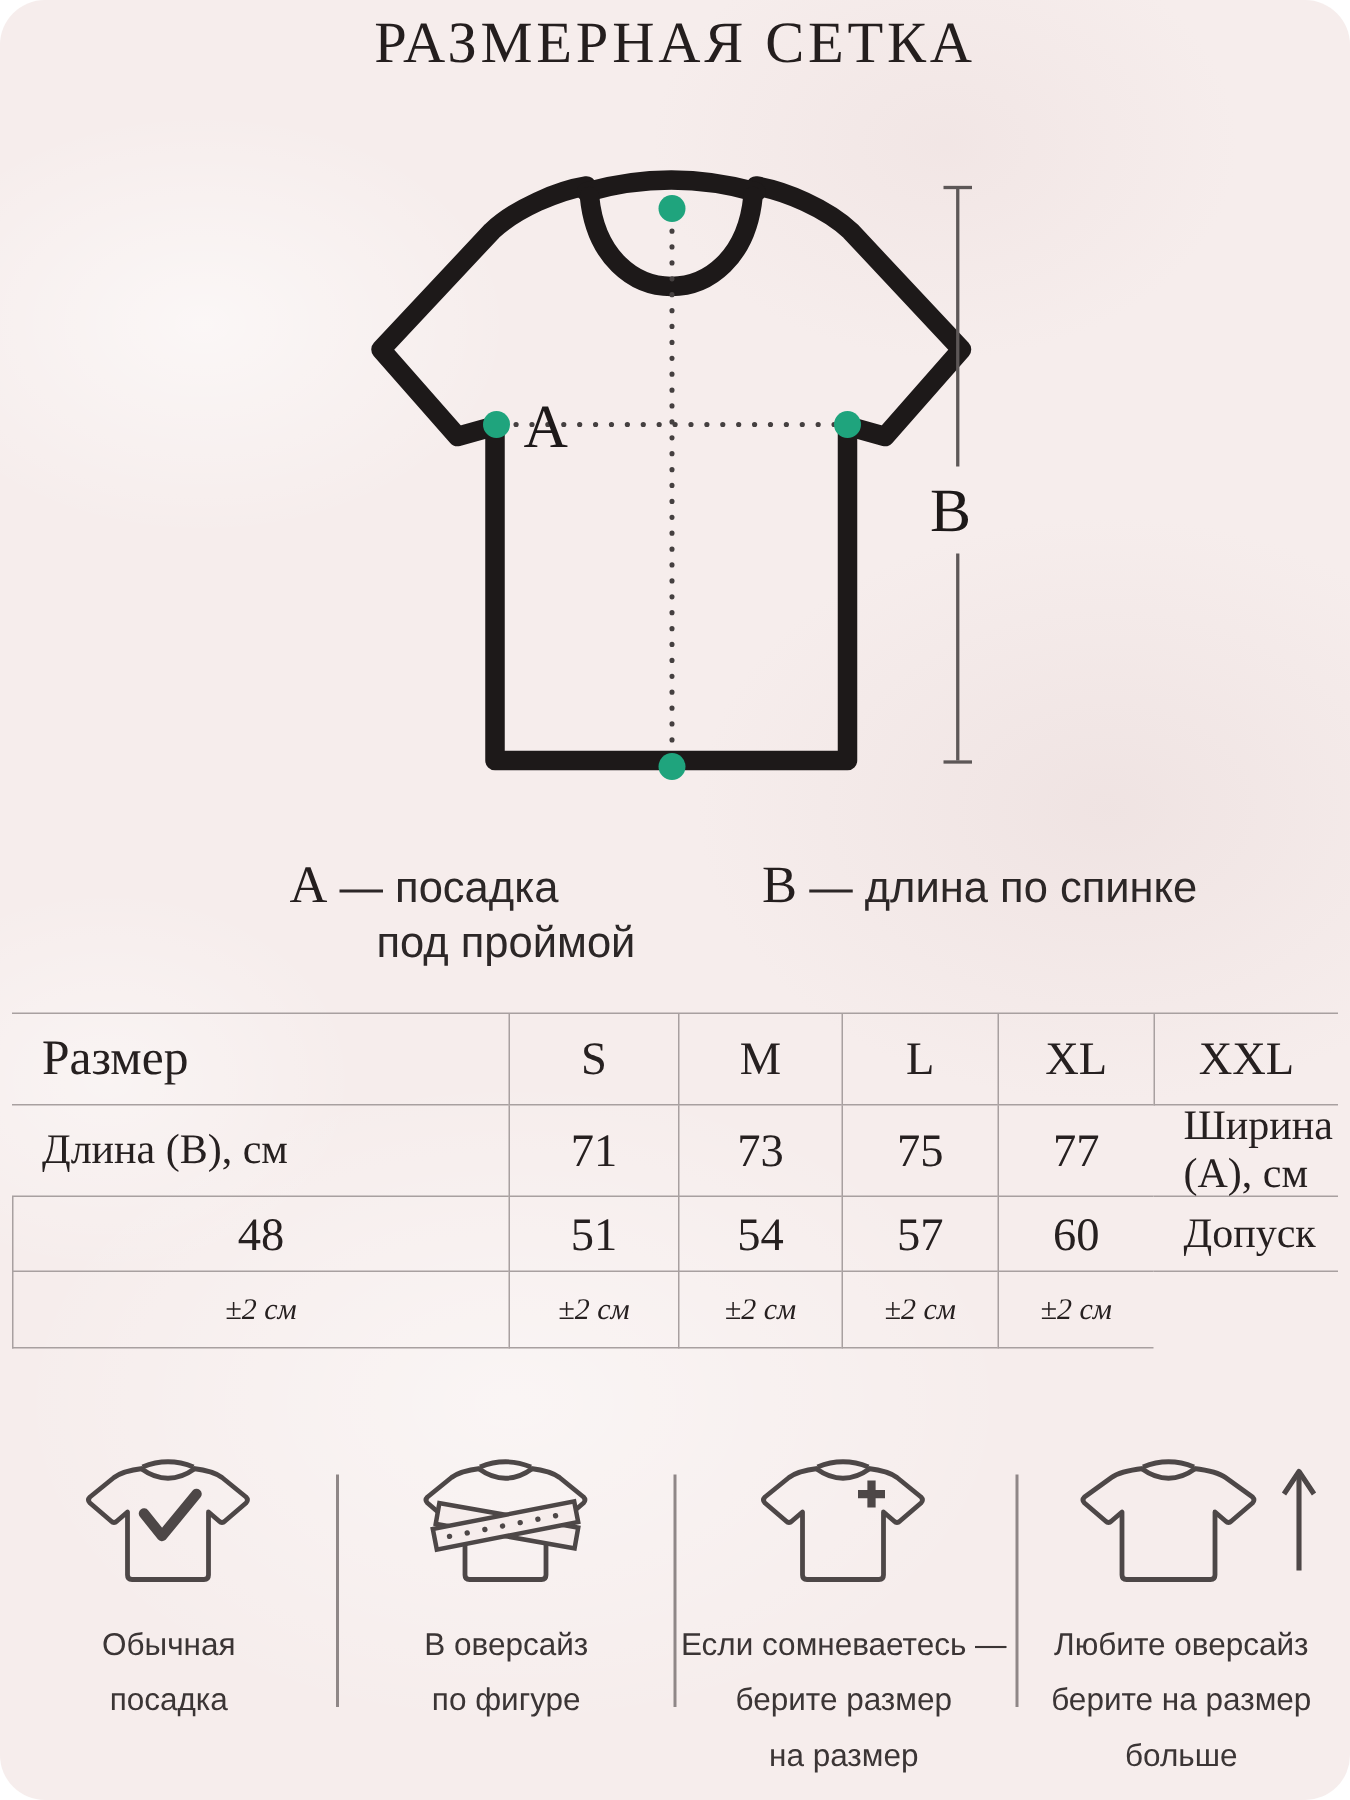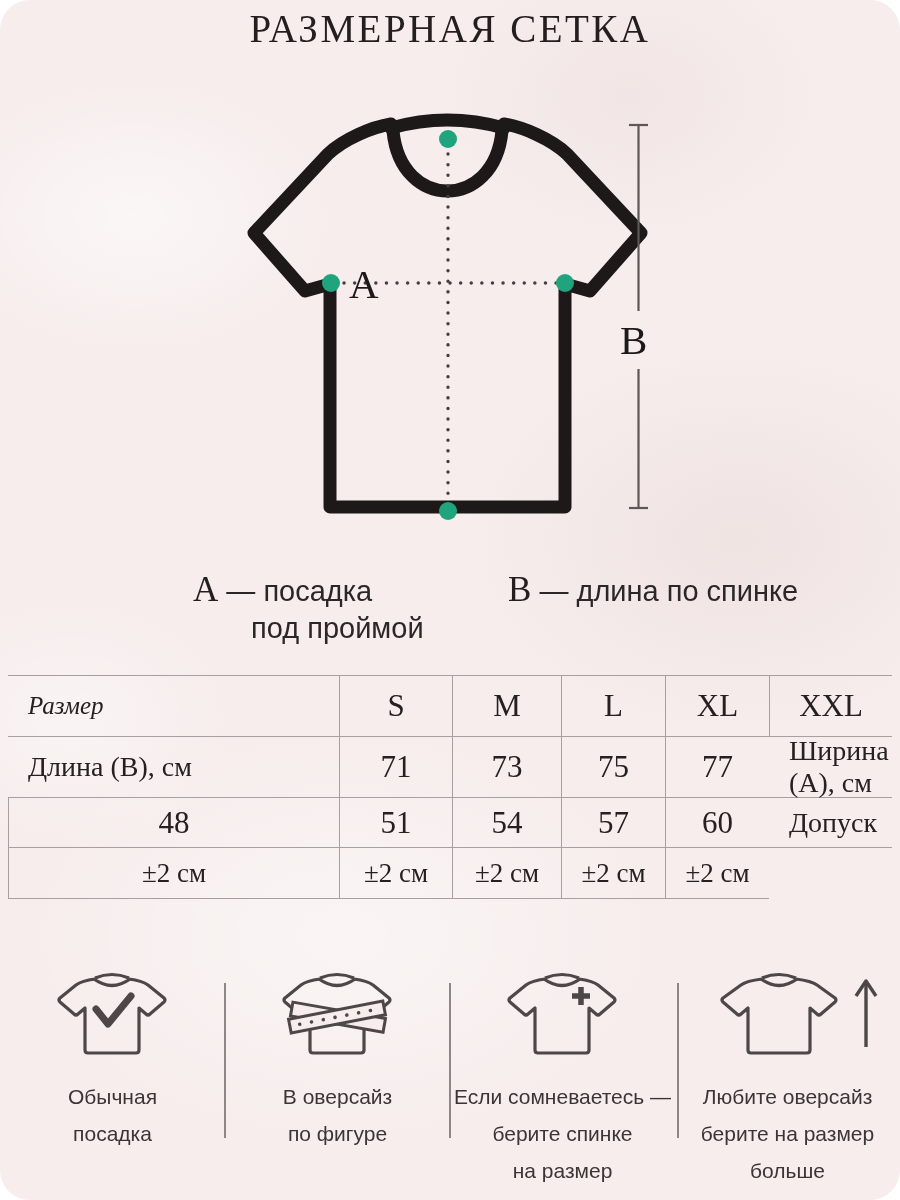--- a/index.html
+++ b/index.html
@@ -51,25 +51,25 @@
     border-top:1px solid #a8a0a0;
     color:#262020;
     font-family:"Liberation Serif", serif;
   }
   .size-table .cell {
     display:flex; align-items:center; justify-content:center;
     border-bottom:1px solid #a8a0a0;
   }
   .size-table .cell.val { border-left:1px solid #a8a0a0; }
   .size-table .cell.rowlabel { justify-content:flex-start; padding-left:20px; }
-  .size-table .hdr-label { font-size:25px;font-style:italic; }
+  .size-table .hdr-label { font-size:33px; }
   .size-table .hdr-size  { font-size:31px; }
   .size-table .row-name  { font-size:28px; }
   .size-table .num       { font-size:31px; }
-  .size-table .tol       { font-size:27px; }
+  .size-table .tol       { font-size:20px;font-style:italic; }
 
   .footer { position:absolute; left:0; top:960px; width:900px; height:240px; }
   .footer-item { position:absolute; top:0; width:225px; height:240px; }
   .footer-item .icon-wrap { position:absolute; top:5px; left:0; width:225px; text-align:center; }
   .footer-item .caption {
     position:absolute; top:118px; left:0; width:225px;
     text-align:center; color:#3b3535; font-size:21px; line-height:37px;
   }
   .footer-item .caption div { white-space:nowrap; }
   .footer-divider {
@@ -214,21 +214,21 @@
             <path d="M 95,14 C 87,15 80,17 76,20 L 60,33 Q 58,35 60,37 L 74,49 Q 76,51 78,49 L 85,43 L 85,85 Q 85,88 88,88 L 136,88 Q 139,88 139,85 L 139,43 L 146,49 Q 148,51 150,49 L 164,37 Q 166,35 164,33 L 148,20 C 144,17 137,15 129,14"></path>
           </g>
           <g stroke="#4d4747" stroke-width="5.5">
             <path d="M 122,31 L 140,31"></path>
             <path d="M 131,22 L 131,40"></path>
           </g>
         </svg>
       </div>
       <div class="caption">
         <div>Если сомневаетесь —</div>
-        <div>берите спинке</div>
+        <div>берите размер</div>
         <div>на размер</div>
       </div>
     </div>
 
     <div class="footer-item" style="left:675px;">
       <div class="icon-wrap">
         <svg width="225" height="100" viewBox="0 0 225 100">
           <g fill="none" stroke="#4d4747" stroke-width="3.2" stroke-linejoin="round" transform="translate(-8,0)">
             <path d="M 95,13 Q 112,6 129,13"></path>
             <path d="M 94,14 Q 112,27 130,14"></path>

